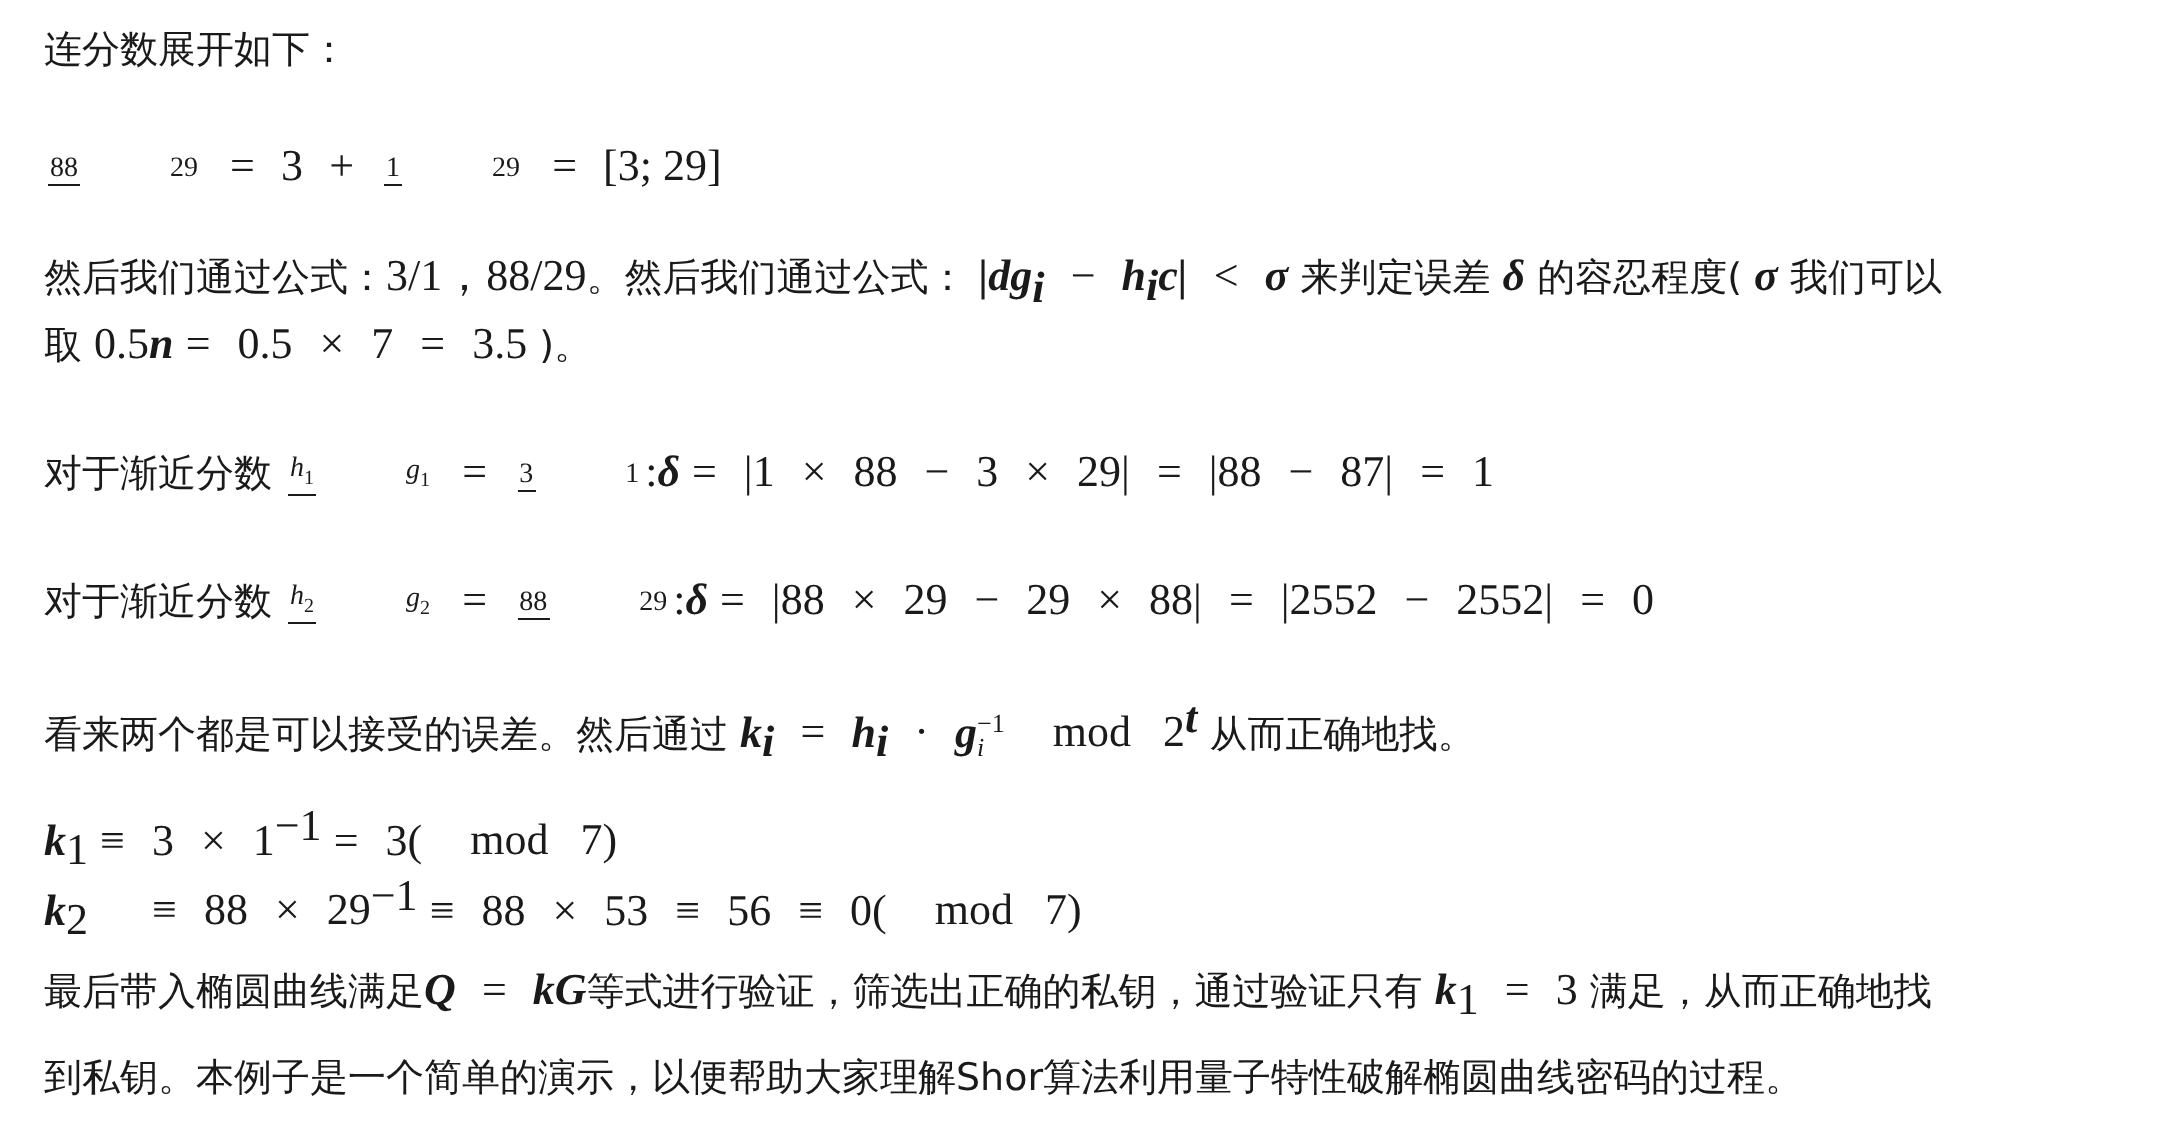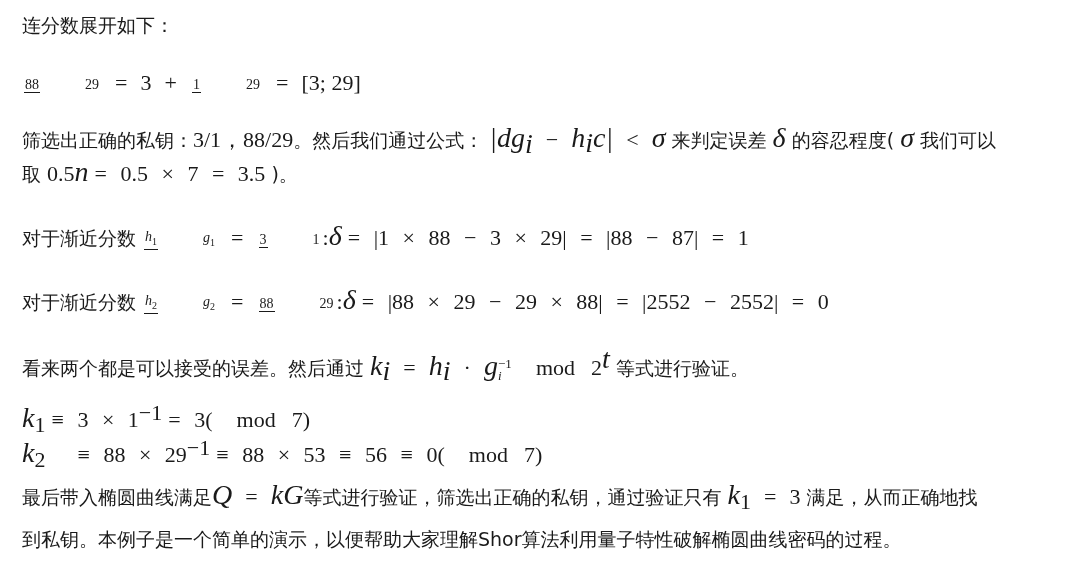--- a/index.html
+++ b/index.html
@@ -4,21 +4,21 @@
 <style>
   html, body { margin:0; padding:0; background:#ffffff; }
   body {
     width:1080px; height:561px; overflow:hidden; position:relative;
     color:#1a1a1a;
     font-family:"DejaVu Sans", "Liberation Sans", sans-serif;
     font-size:19px;
   }
   .line { position:absolute; left:22px; white-space:nowrap; line-height:30px; }
   .m { font-family:"Liberation Serif", "DejaVu Serif", serif; font-size:22px; }
-  .mi { font-family:"Liberation Serif", "DejaVu Serif", serif; font-style:italic; font-size:28px; }
+  .mi { font-family:"Liberation Serif", "DejaVu Serif", serif; font-style:italic; font-size:22px;font-weight:bold; }
   .op { font-family:"Liberation Serif", "DejaVu Serif", serif; font-size:22px; padding:0 7px; }
   .frac { display:inline-flex; flex-direction:row; align-items:center; vertical-align:middle;
           font-family:"Liberation Serif", "DejaVu Serif", serif; font-size:14px; line-height:15px; margin:0 2px; }
   .frac .num { border-bottom:1px solid #1a1a1a; padding:0 1px; }
   .frac .den { padding:0 1px;margin-left:44px; }
   .frac .it { font-style:italic; }
   sub, sup { font-size:13px; }
   .abs { font-family:"Liberation Serif", "DejaVu Serif", serif; font-size:24px; }
 </style>
 </head>
@@ -38,21 +38,21 @@
   <span class="op">+</span>
   <span class="frac">
     <span class="num">1</span>
     <span class="den">29</span>
   </span>
   <span class="op">=</span>
   <span class="m">[3; 29]</span>
 </div>
 
 <div class="line" style="top:123px;">
-  <span>筛选出正确的私钥：</span><span class="m">3/1，88/29</span><span>。然后我们通过公式：</span>
+  <span>然后我们通过公式：</span><span class="m">3/1，88/29</span><span>。然后我们通过公式：</span>
   <span class="abs"><span class="mi">|dg</span><sub class="mi">i</sub></span>
   <span class="op">−</span>
   <span class="mi">h</span><sub class="mi">i</sub><span class="mi">c|</span>
   <span class="op">&lt;</span>
   <span class="mi">σ</span>
   <span>来判定误差</span>
   <span class="mi">δ</span>
   <span>的容忍程度(</span>
   <span class="mi">σ</span>
   <span>我们可以</span>
@@ -97,21 +97,21 @@
   <span class="mi">k</span><sub class="mi">i</sub>
   <span class="op">=</span>
   <span class="mi">h</span><sub class="mi">i</sub>
   <span class="op">·</span>
   <span class="mi">g</span><span style="display:inline-flex;flex-direction:column;vertical-align:middle;line-height:12px;font-family:'Liberation Serif',serif;font-size:13px;">
       <span>−1</span>
       <span style="font-style:italic;">i</span>
     </span>
   <span class="m" style="margin-left:18px;">mod</span>
   <span class="m" style="margin-left:10px;">2</span><sup class="mi">t</sup>
-  <span>等式进行验证。</span>
+  <span>从而正确地找。</span>
 </div>
 
 <div class="line" style="top:398px;">
   <span class="mi">k</span><sub class="m">1</sub>
   <span class="m" style="word-spacing:8px;">≡ 3 × 1</span><sup class="m">−1</sup>
   <span class="m" style="word-spacing:8px;">= 3(</span>
   <span class="m" style="margin-left:18px;">mod</span>
   <span class="m" style="margin-left:10px;">7)</span>
 </div>
 

